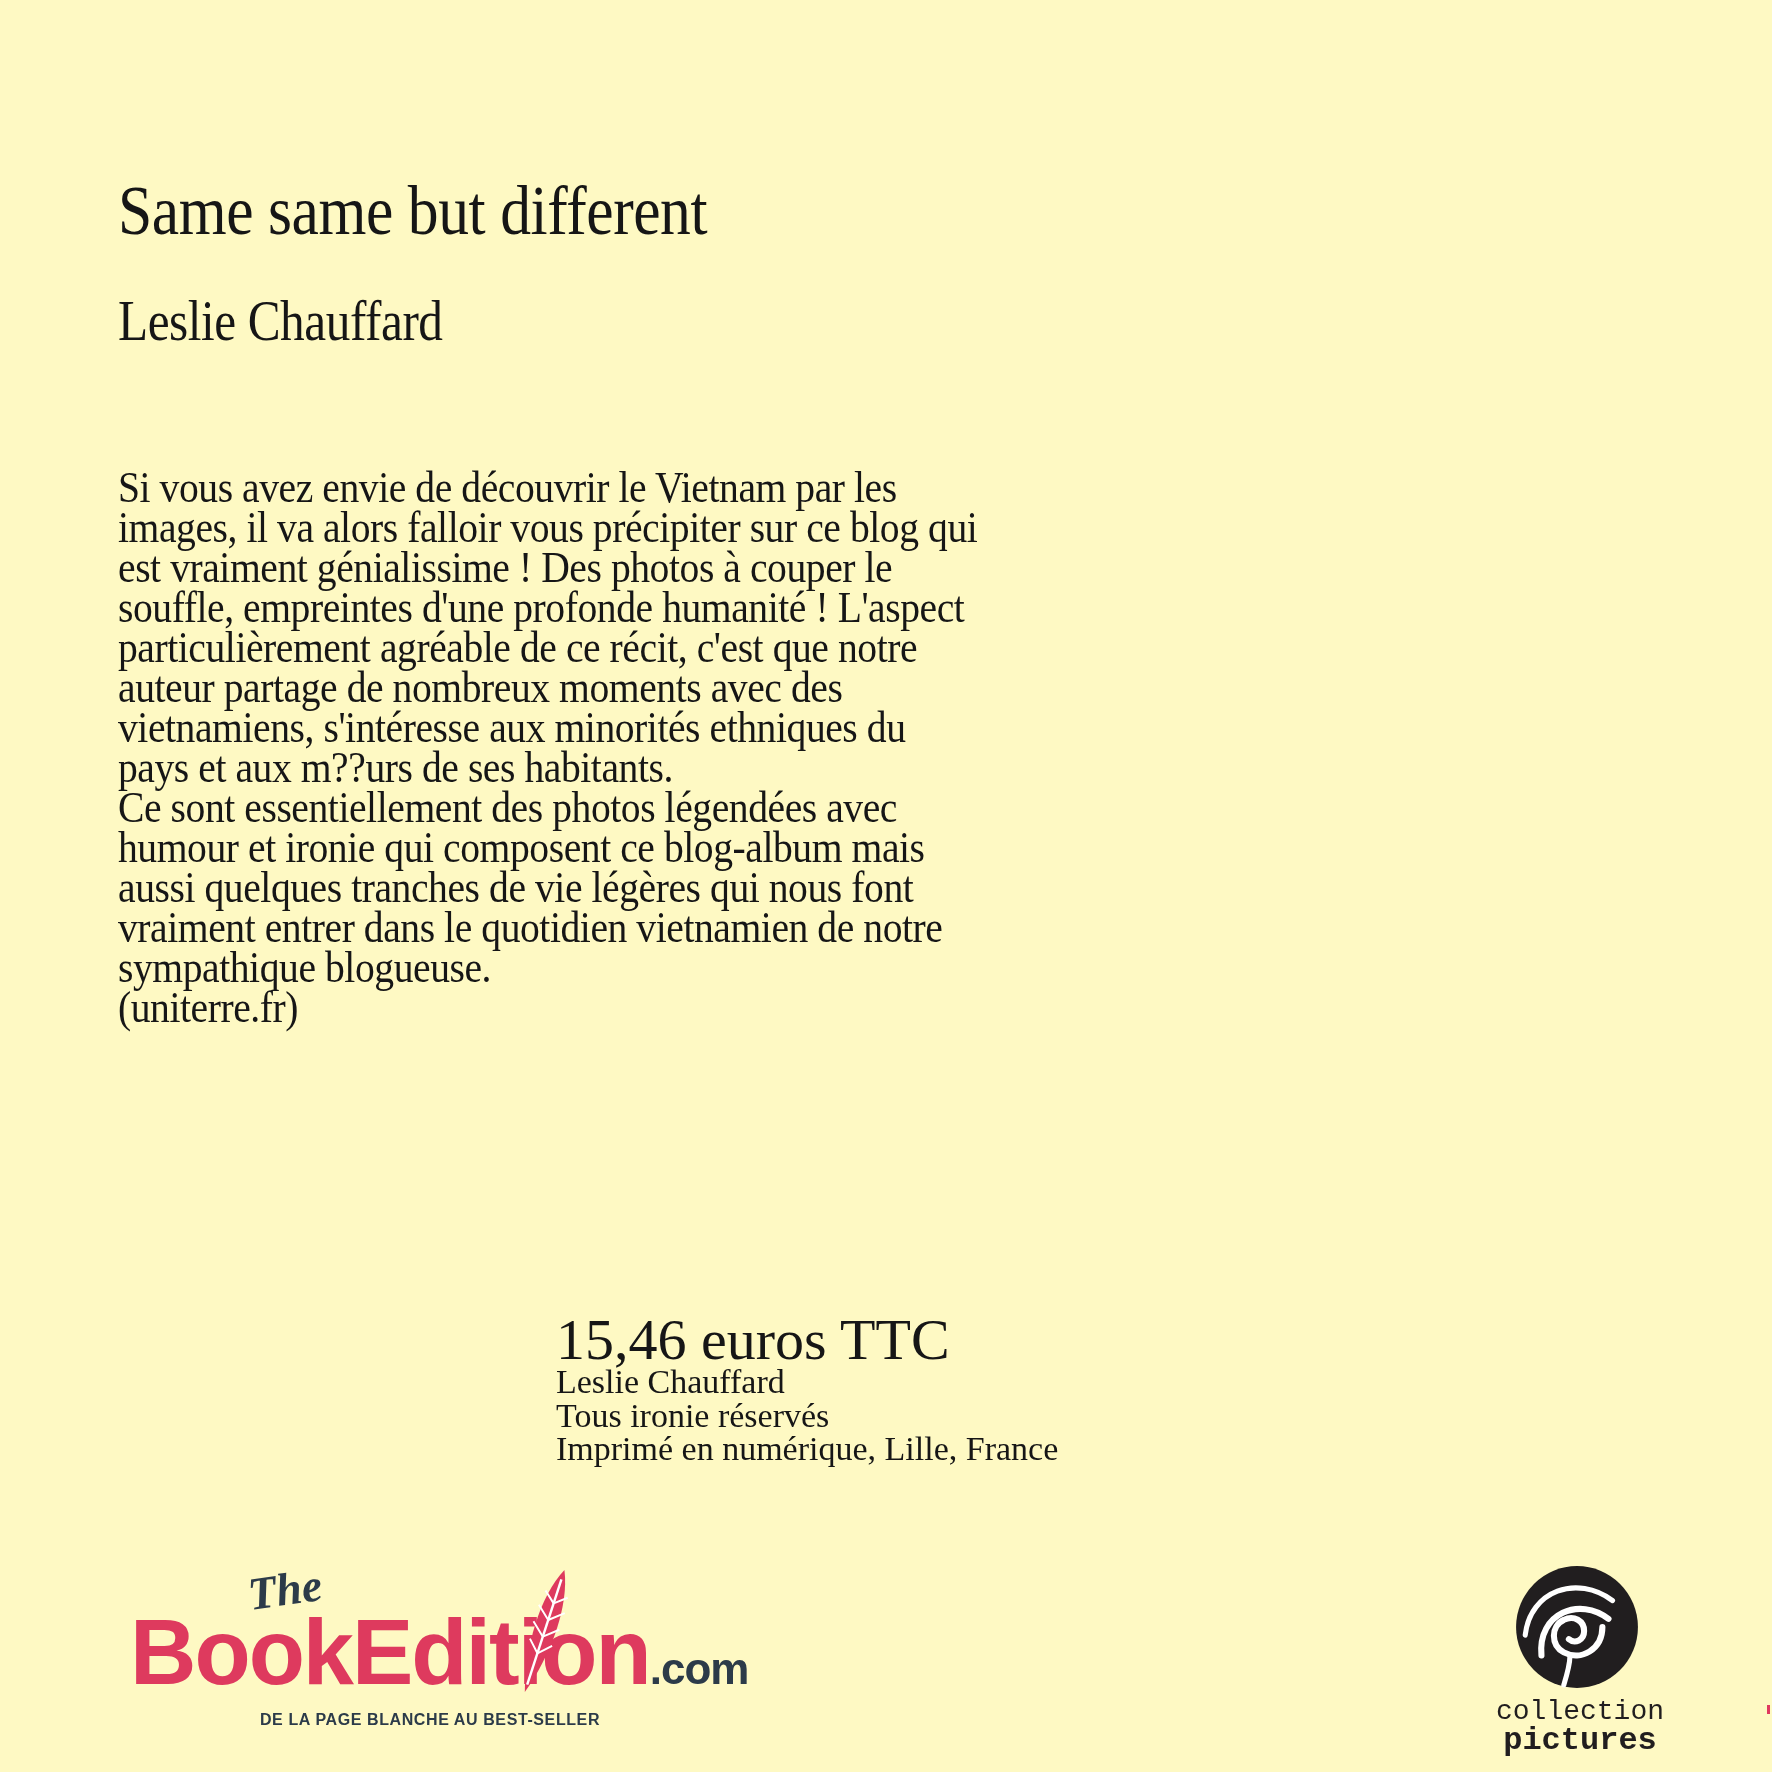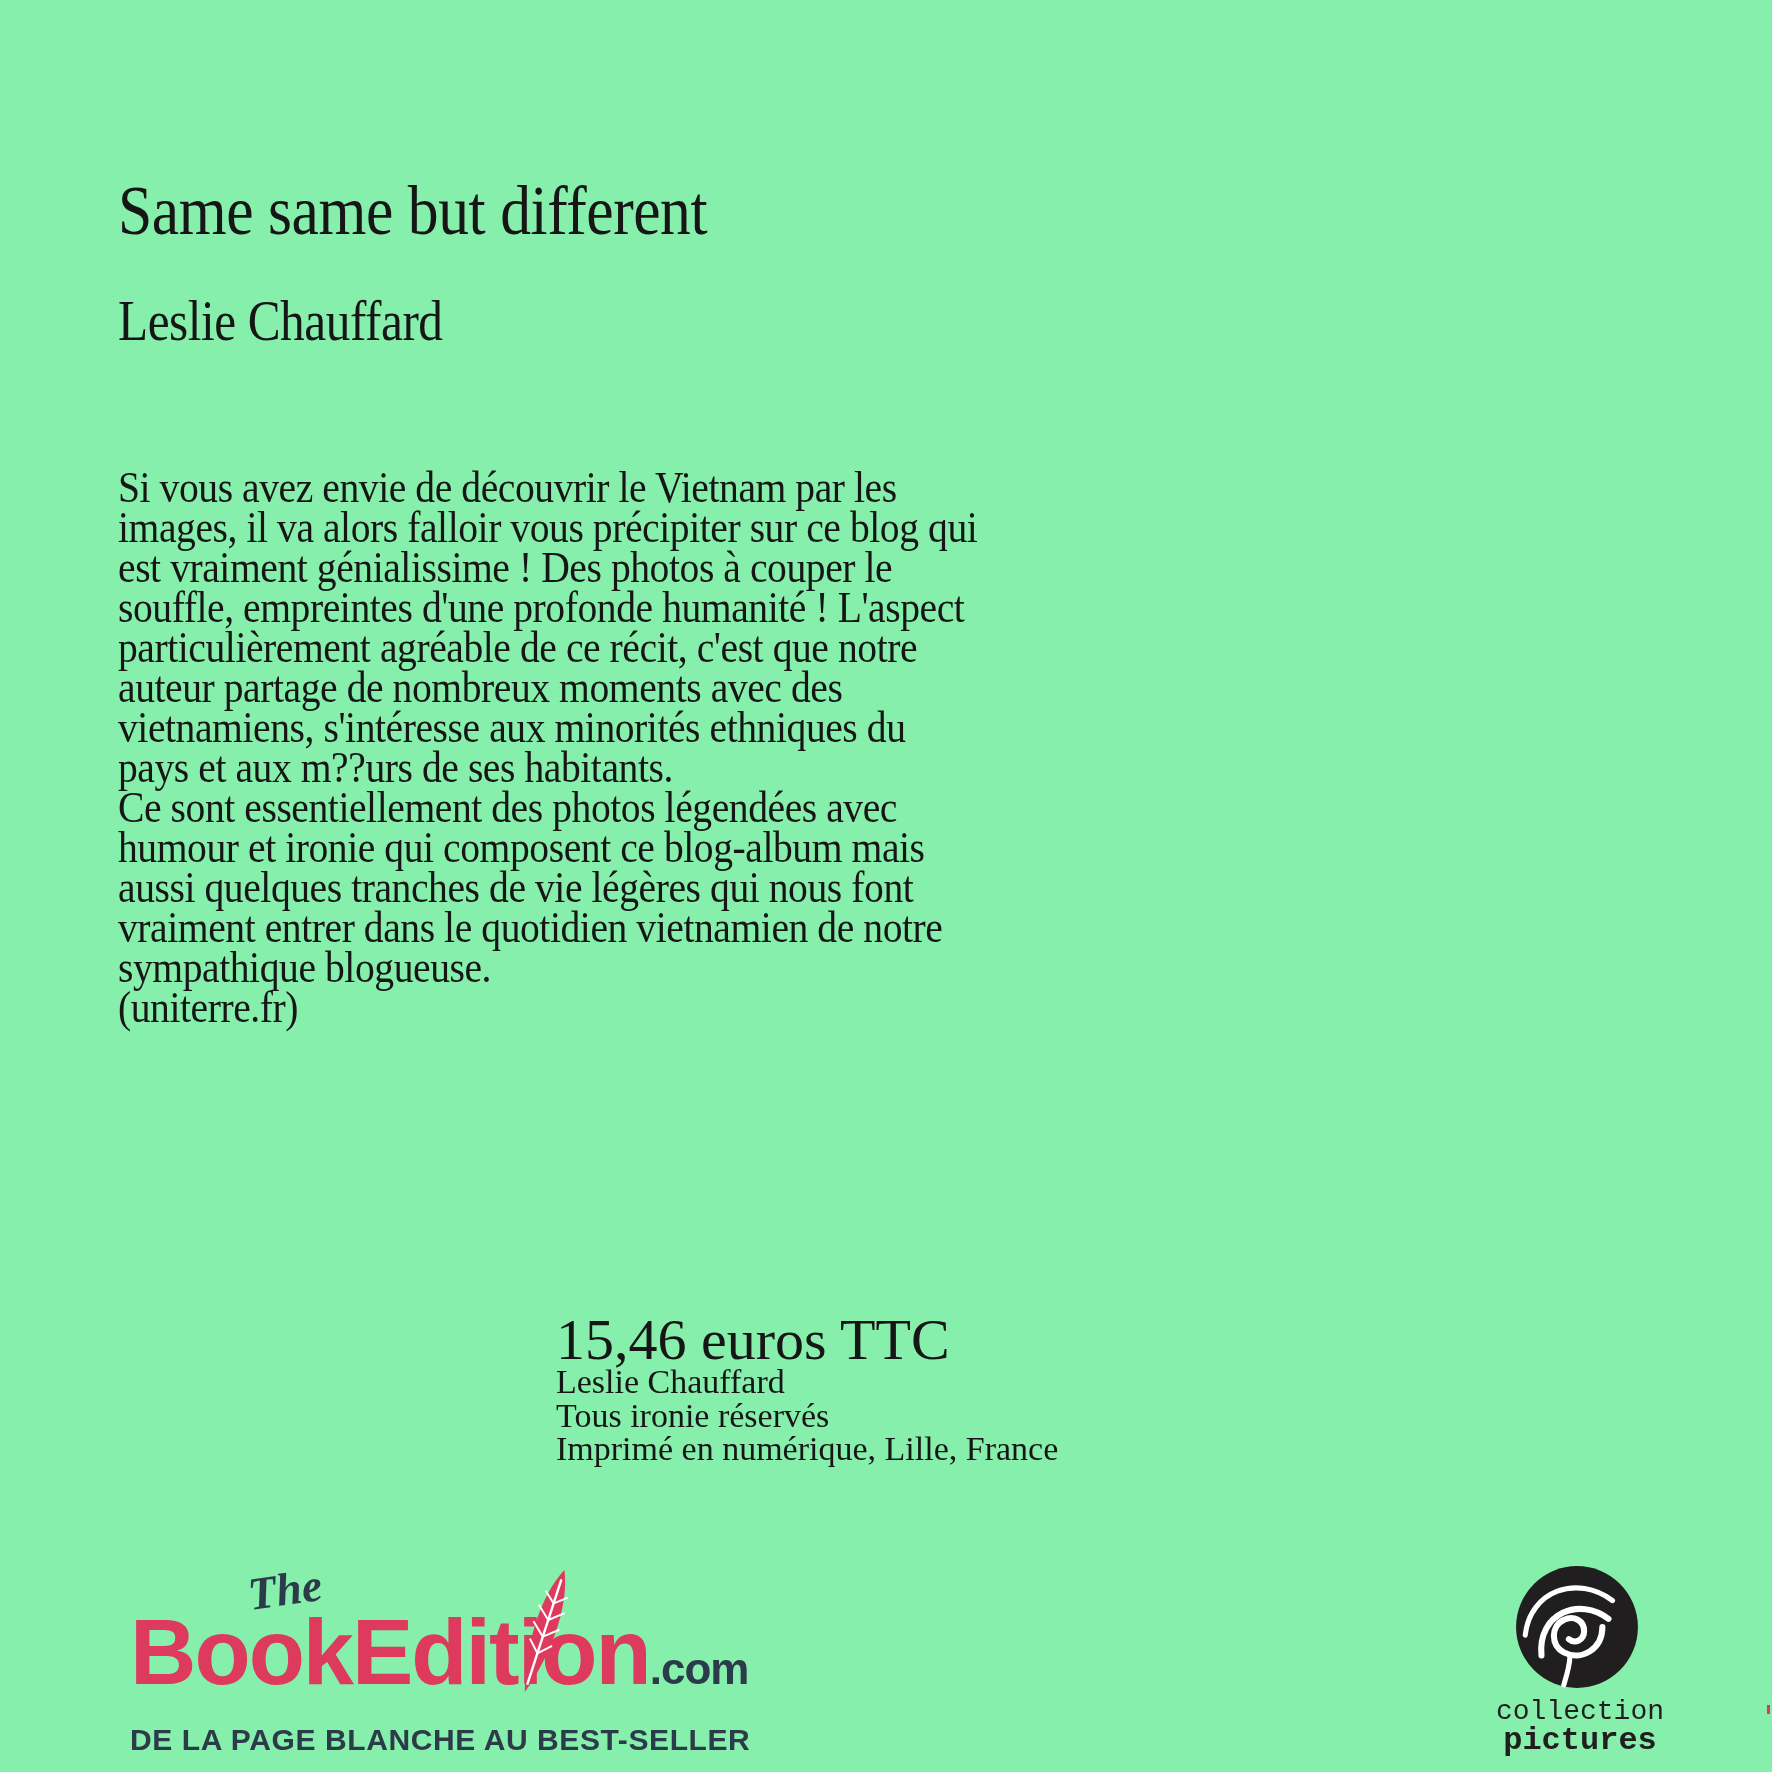--- a/index.html
+++ b/index.html
@@ -1,20 +1,20 @@
 <!DOCTYPE html>
 <html><head>
 <meta charset="utf-8">
 <style>
   html, body { margin: 0; padding: 0; background: #ffffff; }
   .canvas {
     position: relative;
     width: 1772px;
     height: 1772px;
-    background: #86efac;
+    background: #fef9c3;
     overflow: hidden;
     font-family: "Liberation Serif", serif;
     color: #161616;
   }
   .book-title {
     position: absolute;
     left: 118px;
     top: 176px;
     font-size: 70px;
     line-height: 1;
@@ -95,24 +95,24 @@
   }
   .pub-tld {
     font-size: 44px;
     font-weight: bold;
     letter-spacing: -1px;
     line-height: 1;
   }
   .pub-tagline {
     position: absolute;
     left: 0;
-    top: 158px;
+    top: 146px;
     width: 600px;
     text-align: center;
-    font-size: 30px;
+    font-size: 16px;
     font-weight: bold;
     letter-spacing: 0.6px;
     white-space: nowrap;
   }
   .feather {
     position: absolute;
     left: 382px;
     top: -2px;
     transform: rotate(18deg);
     transform-origin: 50% 50%;

